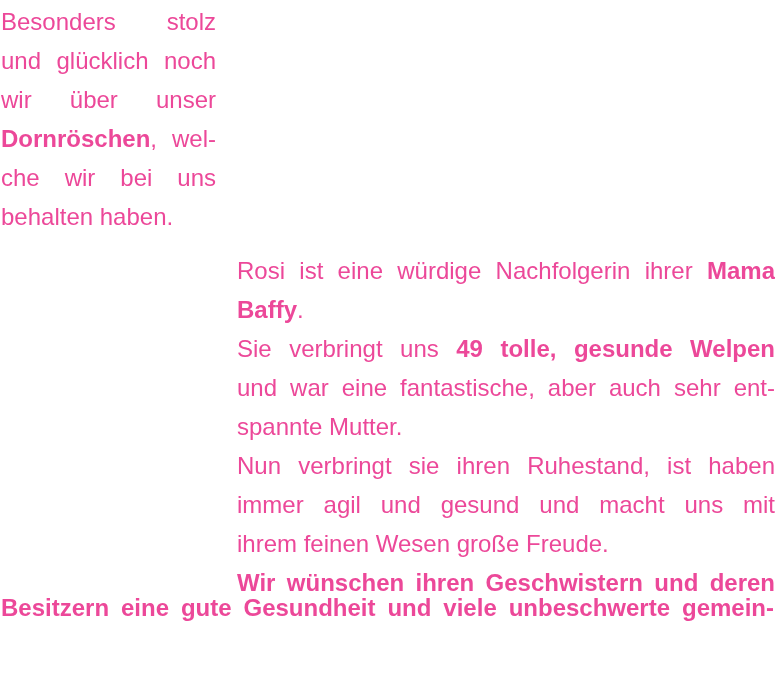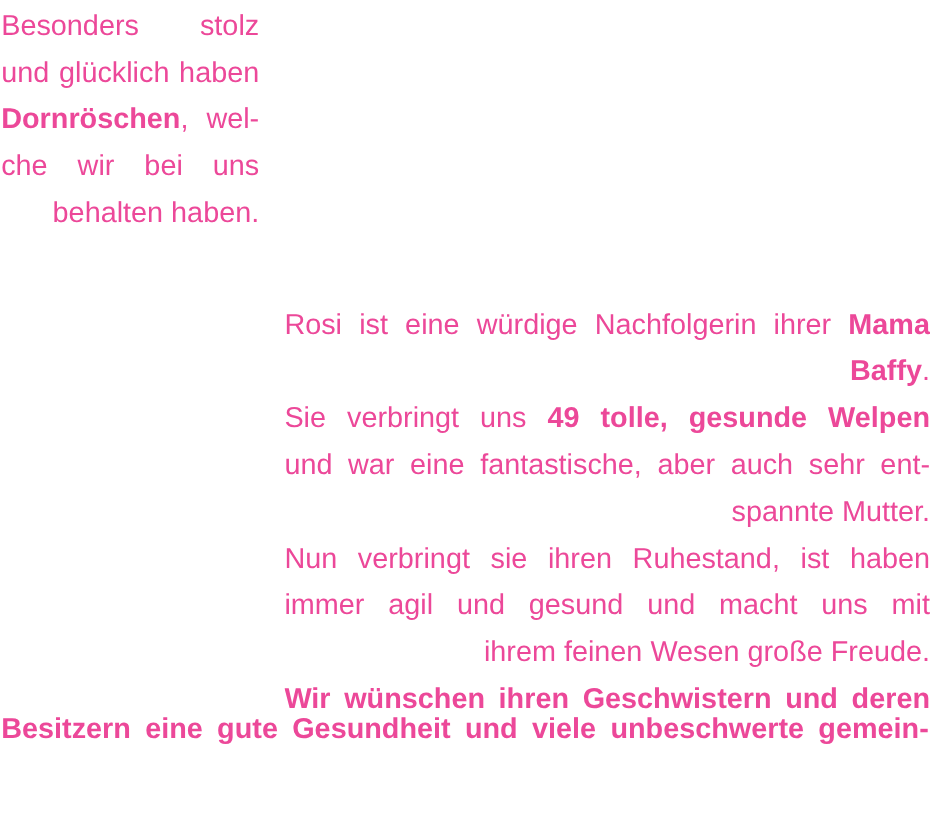--- a/index.html
+++ b/index.html
@@ -19,36 +19,37 @@
   .textblock {
     position: absolute;
   }
   .textblock.intro  { left: 1px;   top: 2px;   width: 215px; }
   .textblock.main   { left: 237px; top: 251px; width: 538px; }
   .textblock.footer { left: 1px;   top: 588px; width: 773px; }
   .line {
     font-size: 24px;
     line-height: 39px;
     height: 39px;
-    text-align: right;
+    text-align: left;
     overflow: hidden;
   }
   .line.just {
     text-align: justify;
     text-align-last: justify;
   }
   .seg-bold { font-weight: bold; }
 </style>
 </head>
 <body style="background: rgb(255, 255, 255);">
 
 <div class="canvas" style="background: rgb(255, 255, 255); color: #ec4899;">
   <div class="textblock intro">
       <div class="line just"><span class="seg-regular">Besonders stolz</span></div>
-      <div class="line just"><span class="seg-regular">und glücklich haben</span></div>
+      <div class="line just"><span class="seg-regular">und glücklich noch</span></div>
+      <div class="line just"><span class="seg-regular">wir über unser</span></div>
       <div class="line just"><span class="seg-bold">Dornröschen</span><span class="seg-regular">, wel-</span></div>
       <div class="line just"><span class="seg-regular">che wir bei uns</span></div>
       <div class="line"><span class="seg-regular">behalten haben.</span></div>
     </div>
   <div class="textblock main">
       <div class="line just"><span class="seg-regular">Rosi ist eine würdige Nachfolgerin ihrer </span><span class="seg-bold">Mama</span></div>
       <div class="line"><span class="seg-bold">Baffy</span><span class="seg-regular">.</span></div>
       <div class="line just"><span class="seg-regular">Sie verbringt uns </span><span class="seg-bold">49 tolle, gesunde Welpen</span></div>
       <div class="line just"><span class="seg-regular">und war eine fantastische, aber auch sehr ent-</span></div>
       <div class="line"><span class="seg-regular">spannte Mutter.</span></div>

